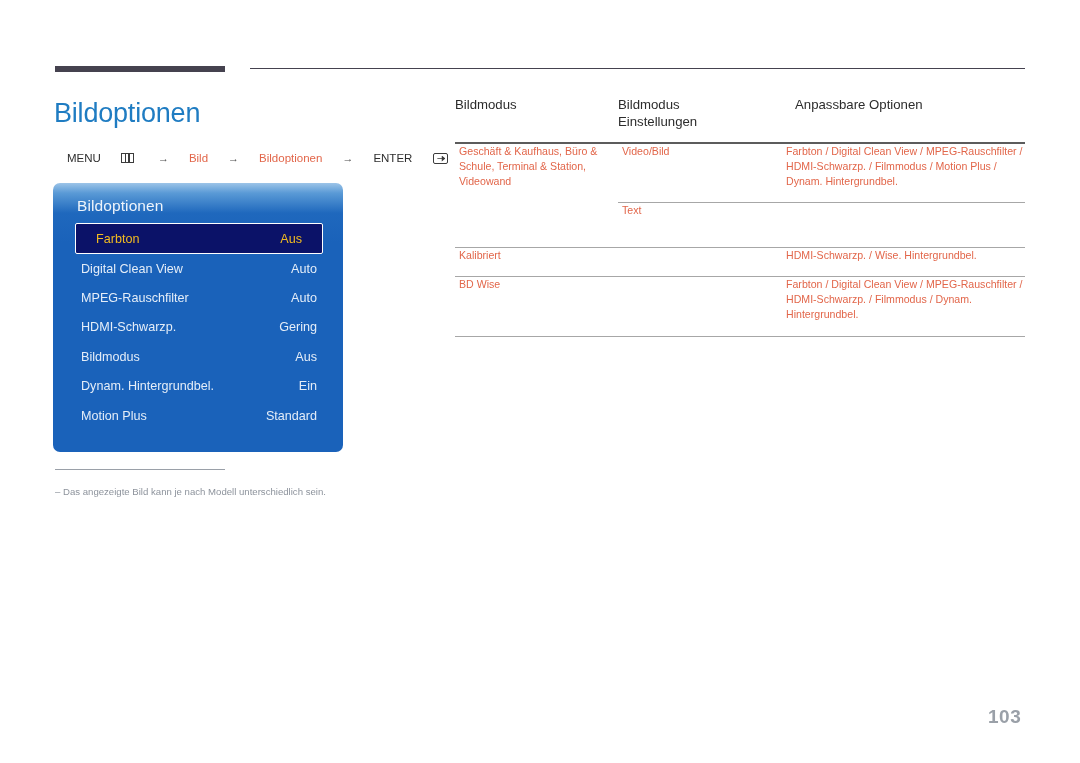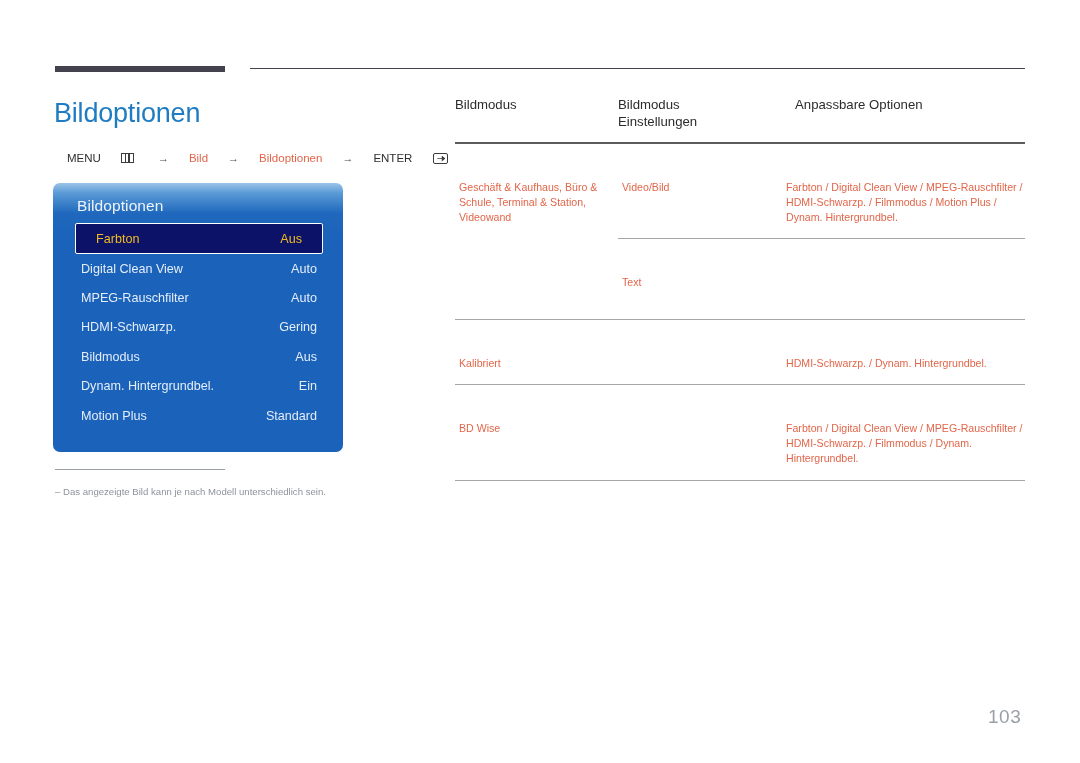--- a/index.html
+++ b/index.html
@@ -108,38 +108,38 @@
   }
   .th { position: absolute; top: 0; }
   .c1 { left: 0px;   width: 158px; }
   .c2 { left: 163px; width: 160px; }
   .c3 { left: 340px; width: 240px; }
 
   .hr-head { height: 2px; background: #5c5c5c; margin-top: 2px; }
   .hr-full { height: 1px; background: #a7a7a7; }
   .hr-part { height: 1px; background: #a7a7a7; margin-left: 163px; width: 407px; }
 
-  .trow { position: relative; margin-top: 36px; }
+  .trow { position: relative; }
   .cell {
     position: absolute; top: 0;
     font-size: 10.6px; line-height: 14.8px; color: #e2664a;
   }
   .cell.col1 { left: 4px;   width: 156px; }
   .cell.col2 { left: 167px; width: 160px; }
   .cell.col3 { left: 331px; width: 240px; }
 
   .r1 { height: 58px; padding-top: 11px; }
   .r2 { height: 44px; padding-top: 11px; }
   .r3 { height: 28px; padding-top: 9px; }
   .r4 { height: 59px; padding-top: 10px; }
 
   
   .pageno {
     position: absolute; left: 988px; top: 706px;
-    font-size: 19px; color: #9aa0a8; letter-spacing: 0.5px;
+    font-size: 19px; color: #9aa0a8; letter-spacing: 0.5px; font-weight: bold;
   }
 </style>
 </head>
 <body>
 
 <div class="page">
 
   <div class="rule-thick"></div>
   <div class="rule-thin"></div>
 
@@ -226,21 +226,21 @@
     <div class="trow r2">
       <div class="cell col1"></div>
       <div class="cell col2">Text</div>
     </div>
 
     <div class="hr-full"></div>
 
     <div class="trow r3">
       <div class="cell col1">Kalibriert</div>
       <div class="cell col2"></div>
-      <div class="cell col3">HDMI-Schwarzp. / Dynam. Hintergrundbel.</div>
+      <div class="cell col3">HDMI-Schwarzp. / Wise. Hintergrundbel.</div>
     </div>
 
     <div class="hr-full"></div>
 
     <div class="trow r4">
       <div class="cell col1">BD Wise</div>
       <div class="cell col2"></div>
       <div class="cell col3">Farbton / Digital Clean View / MPEG-Rauschfilter / HDMI-Schwarzp. / Filmmodus / Dynam. Hintergrundbel.</div>
     </div>
 

